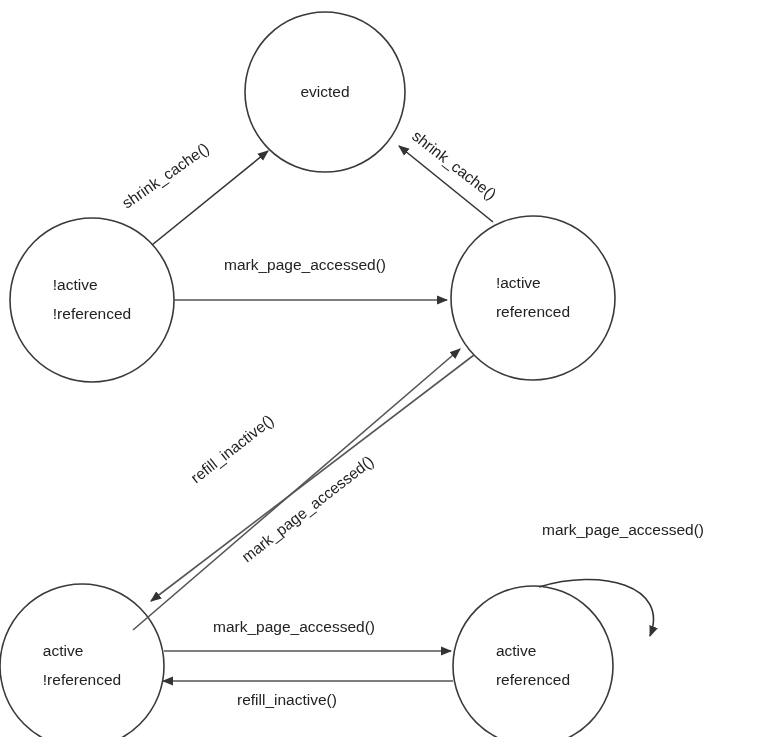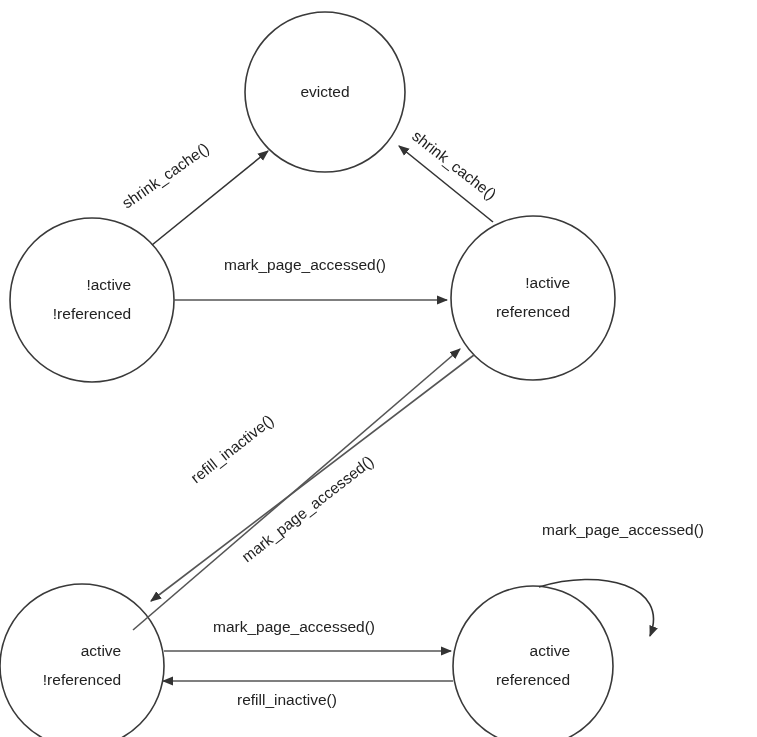--- a/index.html
+++ b/index.html
@@ -35,21 +35,21 @@
     fill: none;
     stroke: #555555;
     stroke-width: 1.6;
   }
   .edge-line.dark {
     stroke: #333333;
   }
   .node-label {
     position: absolute;
     transform: translate(-50%, -50%);
-    text-align: right;
+    text-align: left;
     font-family: "Liberation Sans", sans-serif;
     font-size: 15.5px;
     color: #222222;
     line-height: 1.85;
     white-space: nowrap;
     pointer-events: none;
   }
   .edge-label {
     position: absolute;
     font-family: "Liberation Sans", sans-serif;

